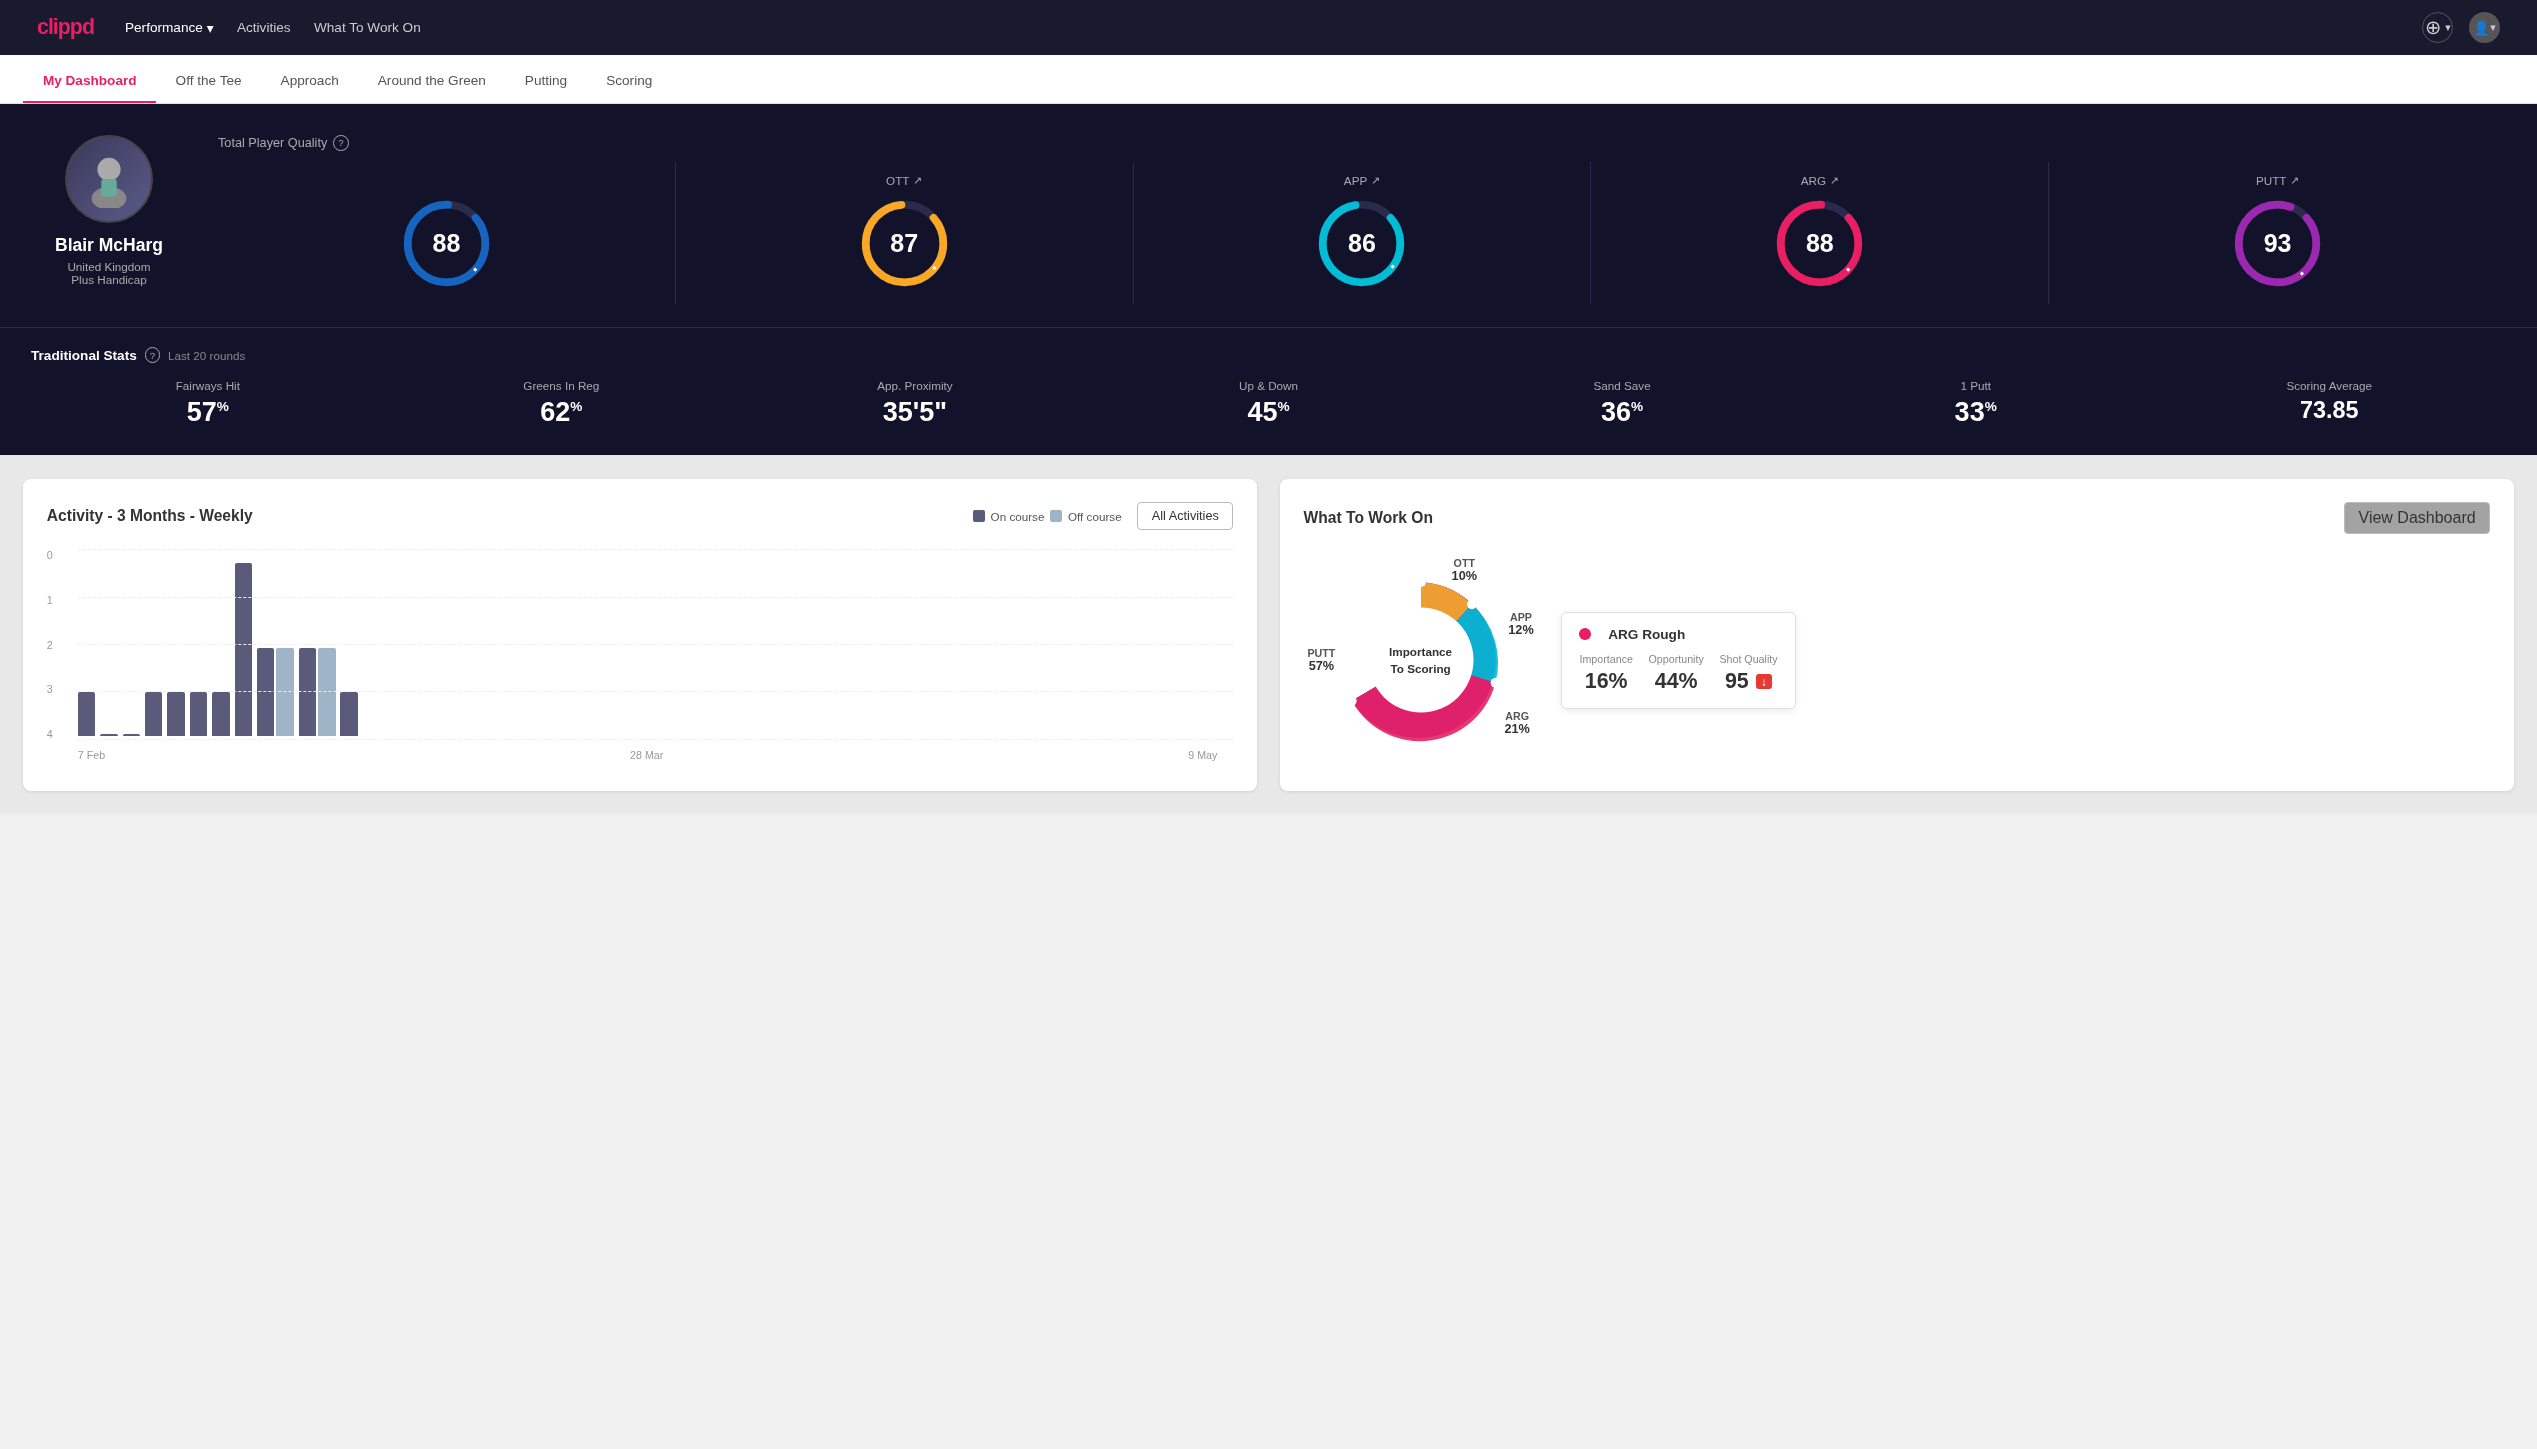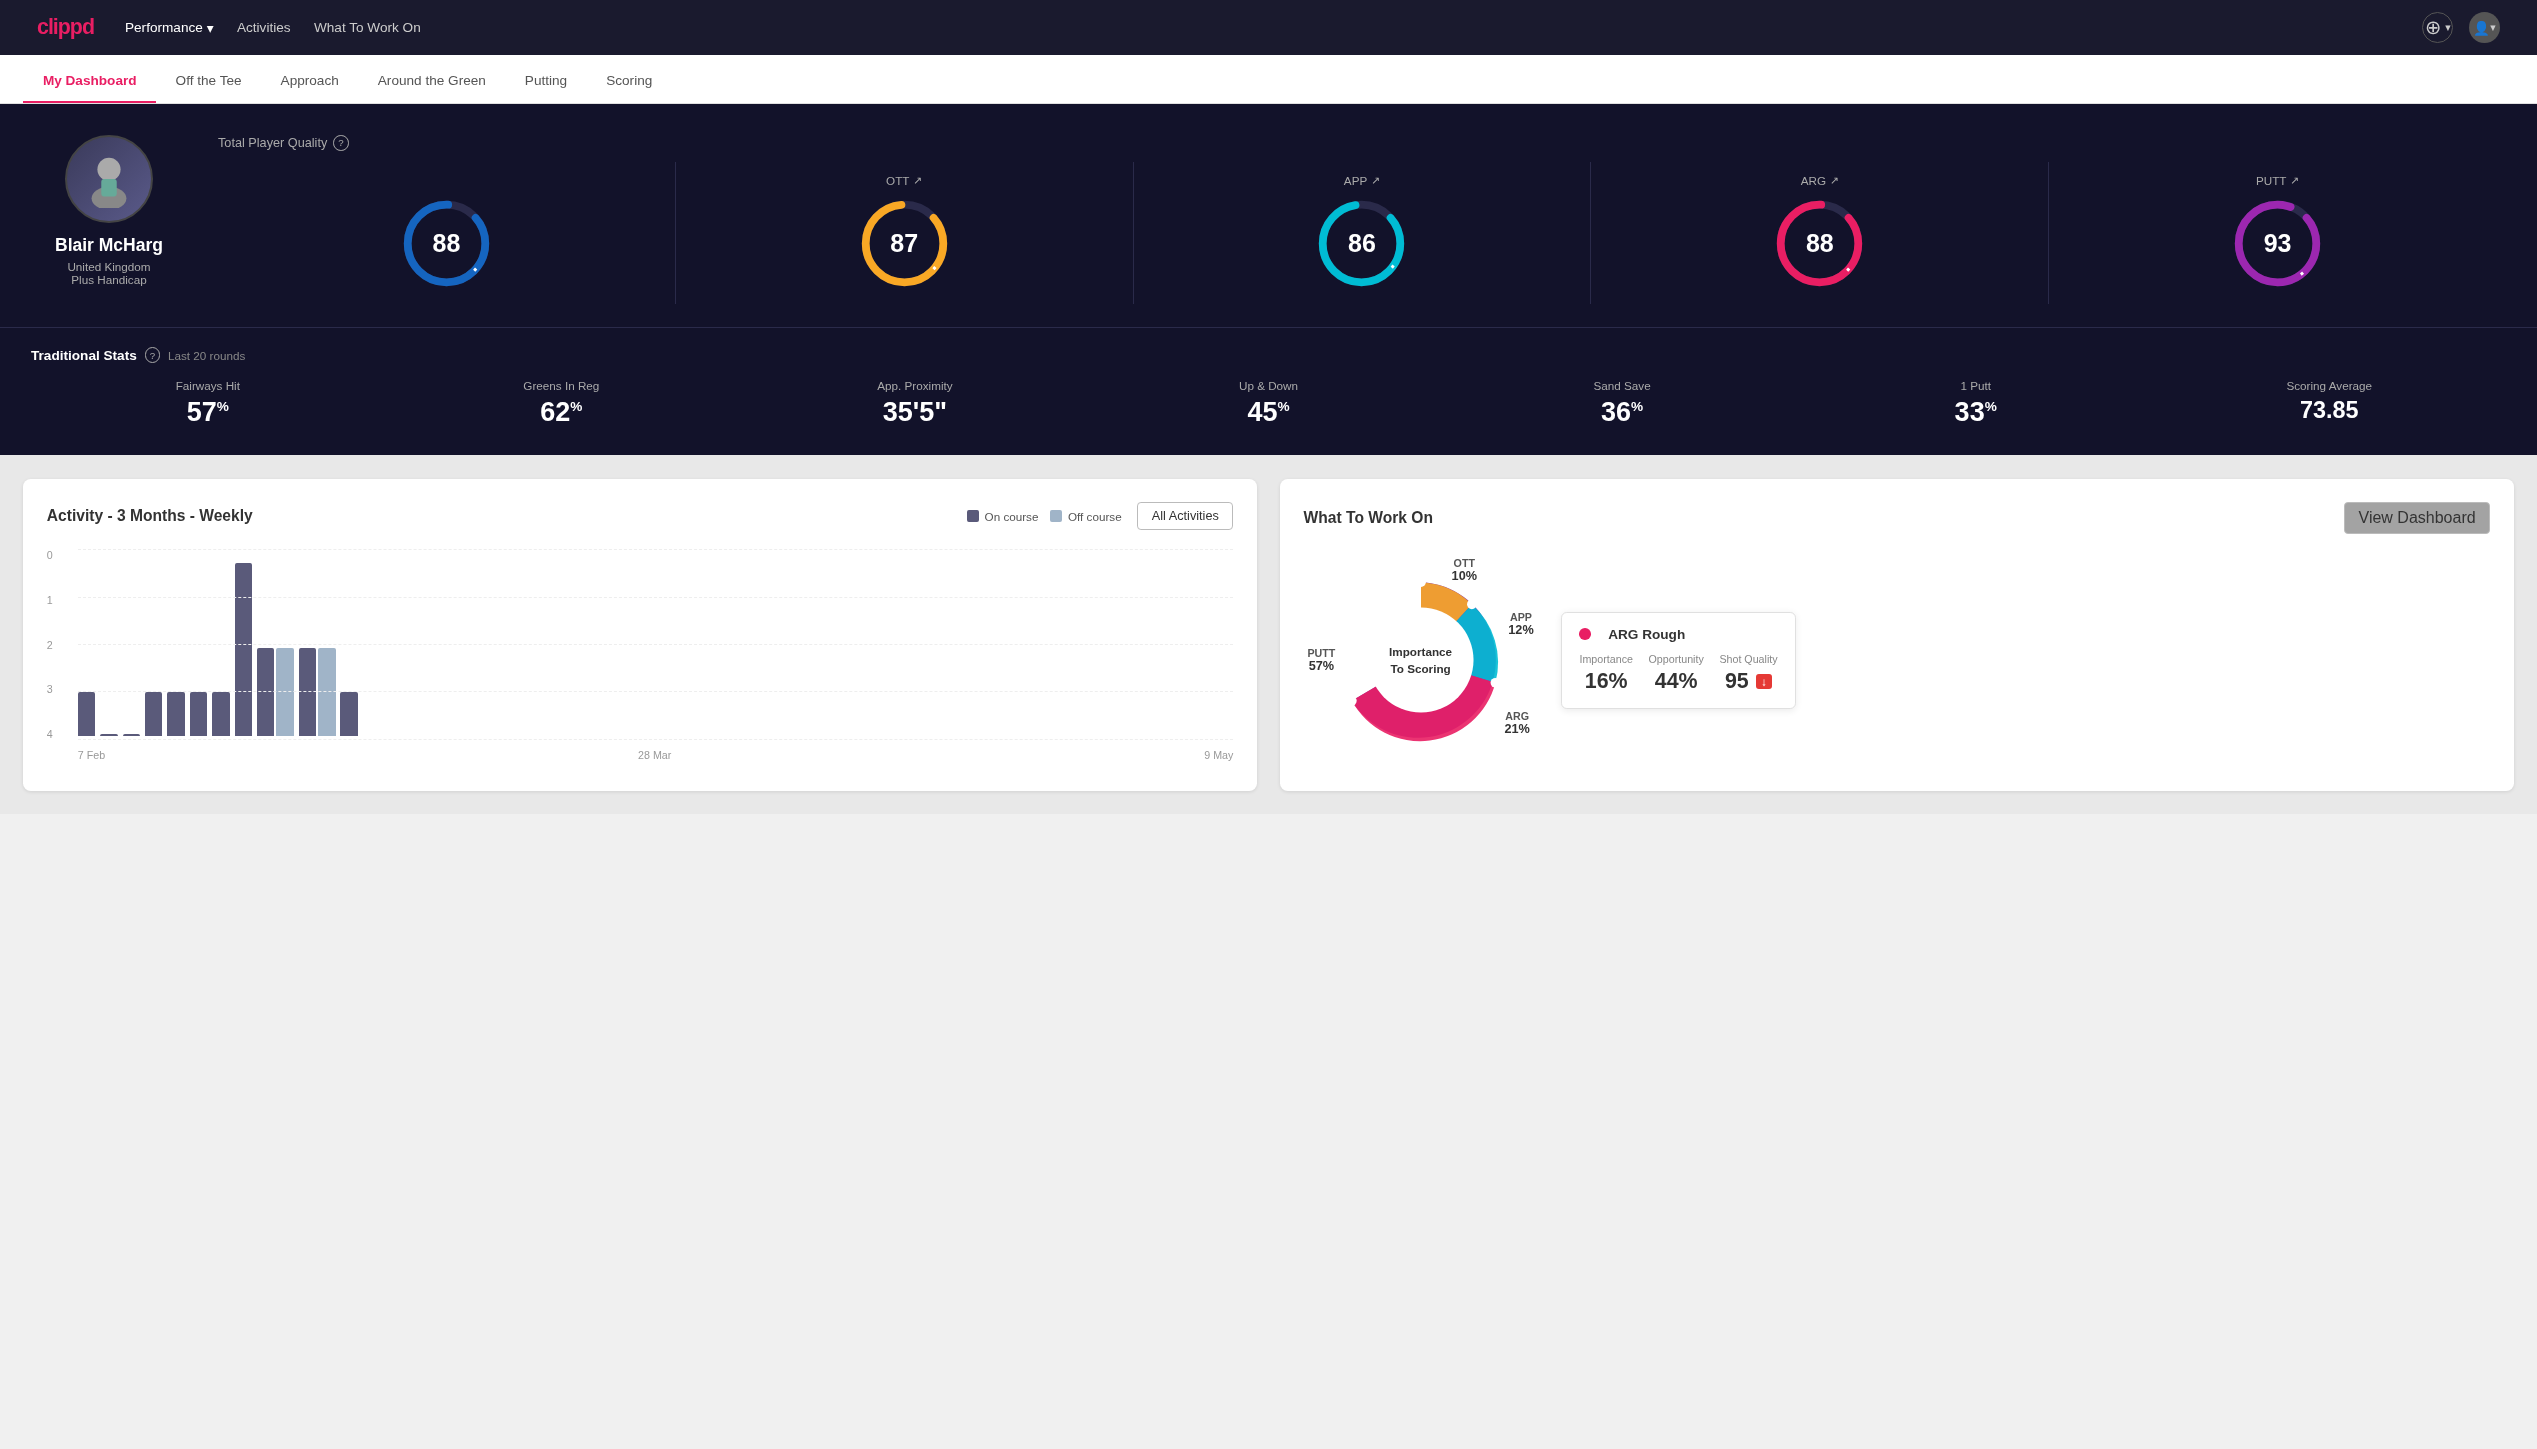--- a/index.html
+++ b/index.html
@@ -108,21 +108,21 @@
       background: #fff;
       border-radius: 7.8px;
       padding: 23.4px;
       box-shadow: 0 1px 3.9px rgba(0,0,0,0.1);
     }
     .activity-card { flex: 1; }
     .wtwo-card { flex: 1; }
 
     .card-header { display: flex; align-items: center; gap: 15.6px; margin-bottom: 19.5px; }
     .card-title { font-size: 15.6px; font-weight: 600; color: #333; flex: 1; }
-    .legend { display: flex; gap: 12px; align-items: center; }
+    .legend { display: flex; gap: 6px; align-items: center; }
     .legend-item { display: flex; align-items: center; gap: 5.8px; font-size: 11.7px; color: #555; }
     .legend-dot { width: 11.7px; height: 11.7px; border-radius: 1.9px; }
     .all-activities-btn {
       border: 1.5px solid #bbb;
       border-radius: 3.9px;
       padding: 5.8px 13.6px;
       font-size: 12.7px;
       color: #333;
       cursor: pointer;
       background: #fff;
@@ -425,21 +425,21 @@
         </div>
         <div class="bar-group">
           <div class="bar oncourse" style="height:88px;"></div>
           <div class="bar offcourse" style="height:88px;"></div>
         </div>
         <div class="bar-group">
           <div class="bar oncourse" style="height:44px;"></div>
         </div>
       </div>
 
-      <div style="position:absolute;bottom:1.9px;left:31px;right:0;display:flex;justify-content:space-between;font-size:10.7px;color:#999;">
+      <div style="position:absolute;bottom:1.9px;left:31px;right:16px;display:flex;justify-content:space-between;font-size:10.7px;color:#999;">
         <span>7 Feb</span>
         <span>28 Mar</span>
         <span>9 May</span>
       </div>
     </div>
   </div>
 
   <div class="card wtwo-card">
     <div class="card-header">
       <div class="card-title">What To Work On</div>

